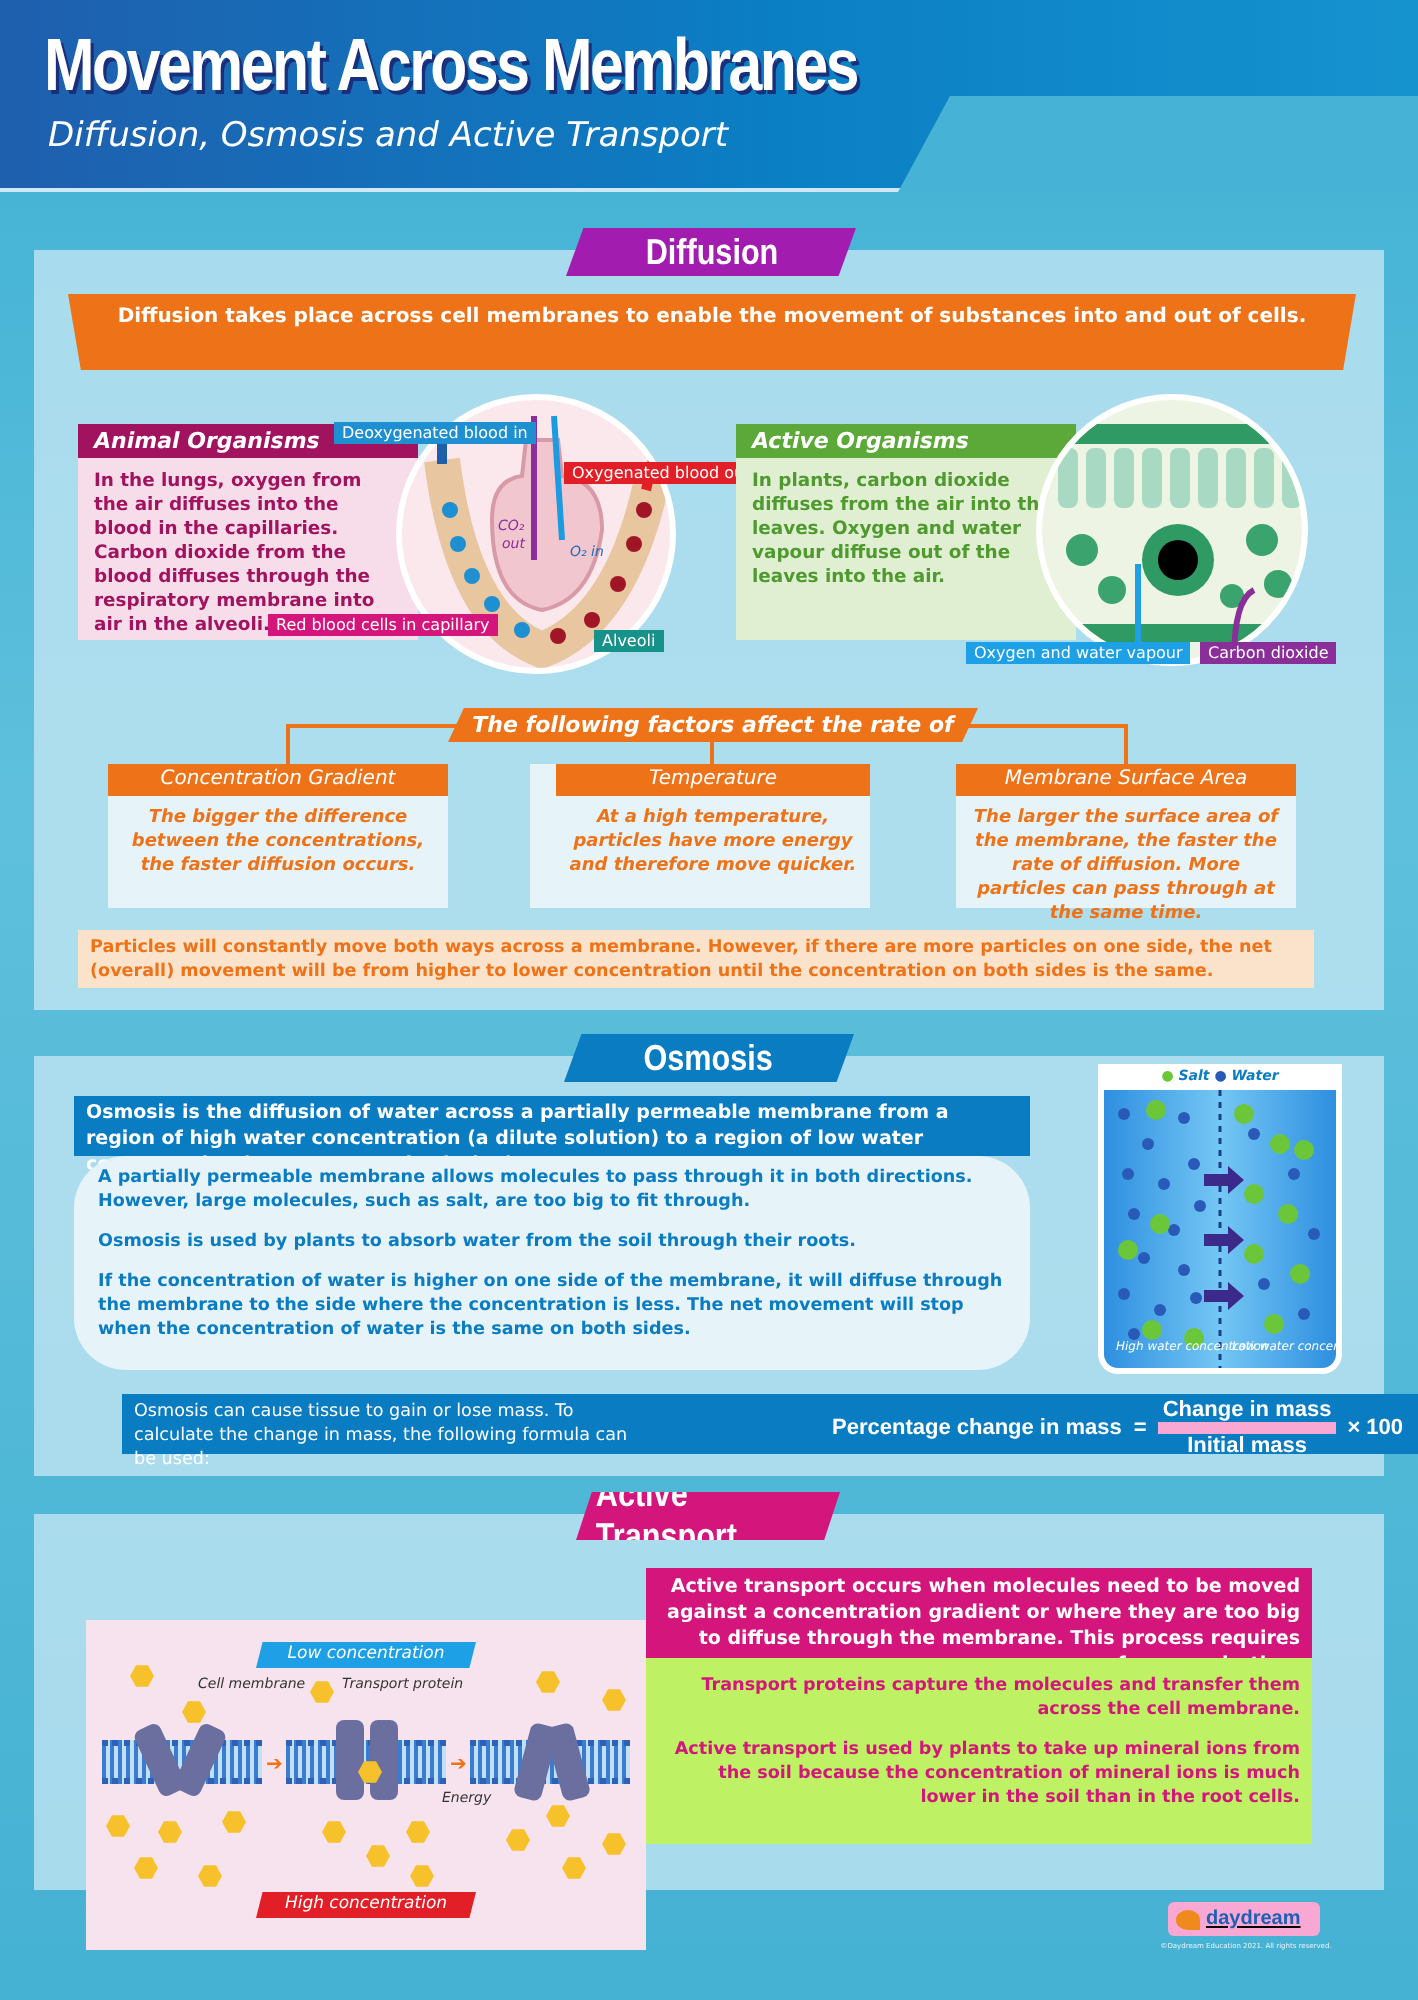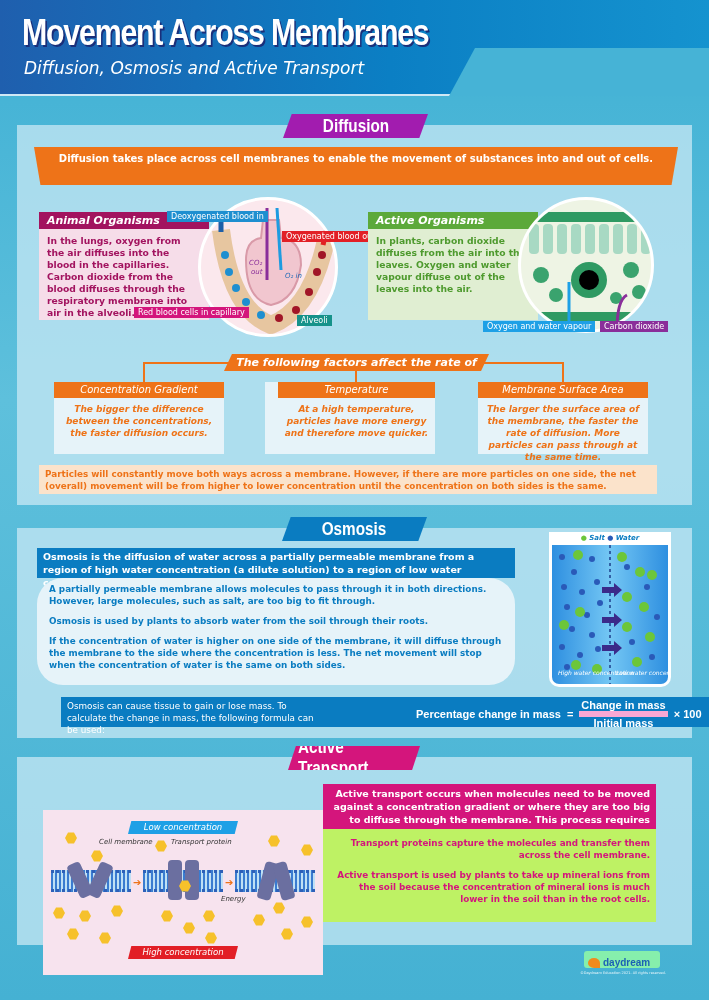--- a/index.html
+++ b/index.html
@@ -164,21 +164,21 @@
     padding: 3px 6px; font-weight: bold;
   }
   .at-body {
     position: absolute; left: 323px; top: 829px; width: 333px; height: 93px;
     background: #bef264; color: #d4157c; font-size: 8.8px; line-height: 12px; text-align: right;
     padding: 8px 6px; font-weight: bold;
   }
   .at-body p { margin-bottom: 8px; }
   .logo {
     position: absolute; left: 584px; top: 951px; width: 76px; height: 17px;
-    background: #86efac; border-radius: 3px; display: flex; align-items: flex-end; padding-left: 4px;
+    background: #f9a8d4; border-radius: 3px; display: flex; align-items: center; padding-left: 4px; text-decoration: underline;
   }
   .logo .mark {
     width: 12px; height: 10px; background: #f08a1d; border-radius: 50% 50% 0 50%;
     margin-right: 3px;
   }
   .logo .name { color: #1b60b5; font-weight: bold; font-size: 10px; font-family: "Liberation Sans", sans-serif; }
   .copyright {
     position: absolute; left: 578px; top: 971px; width: 90px; font-size: 3.5px;
     color: #e8f6fb; text-align: center;
   }

